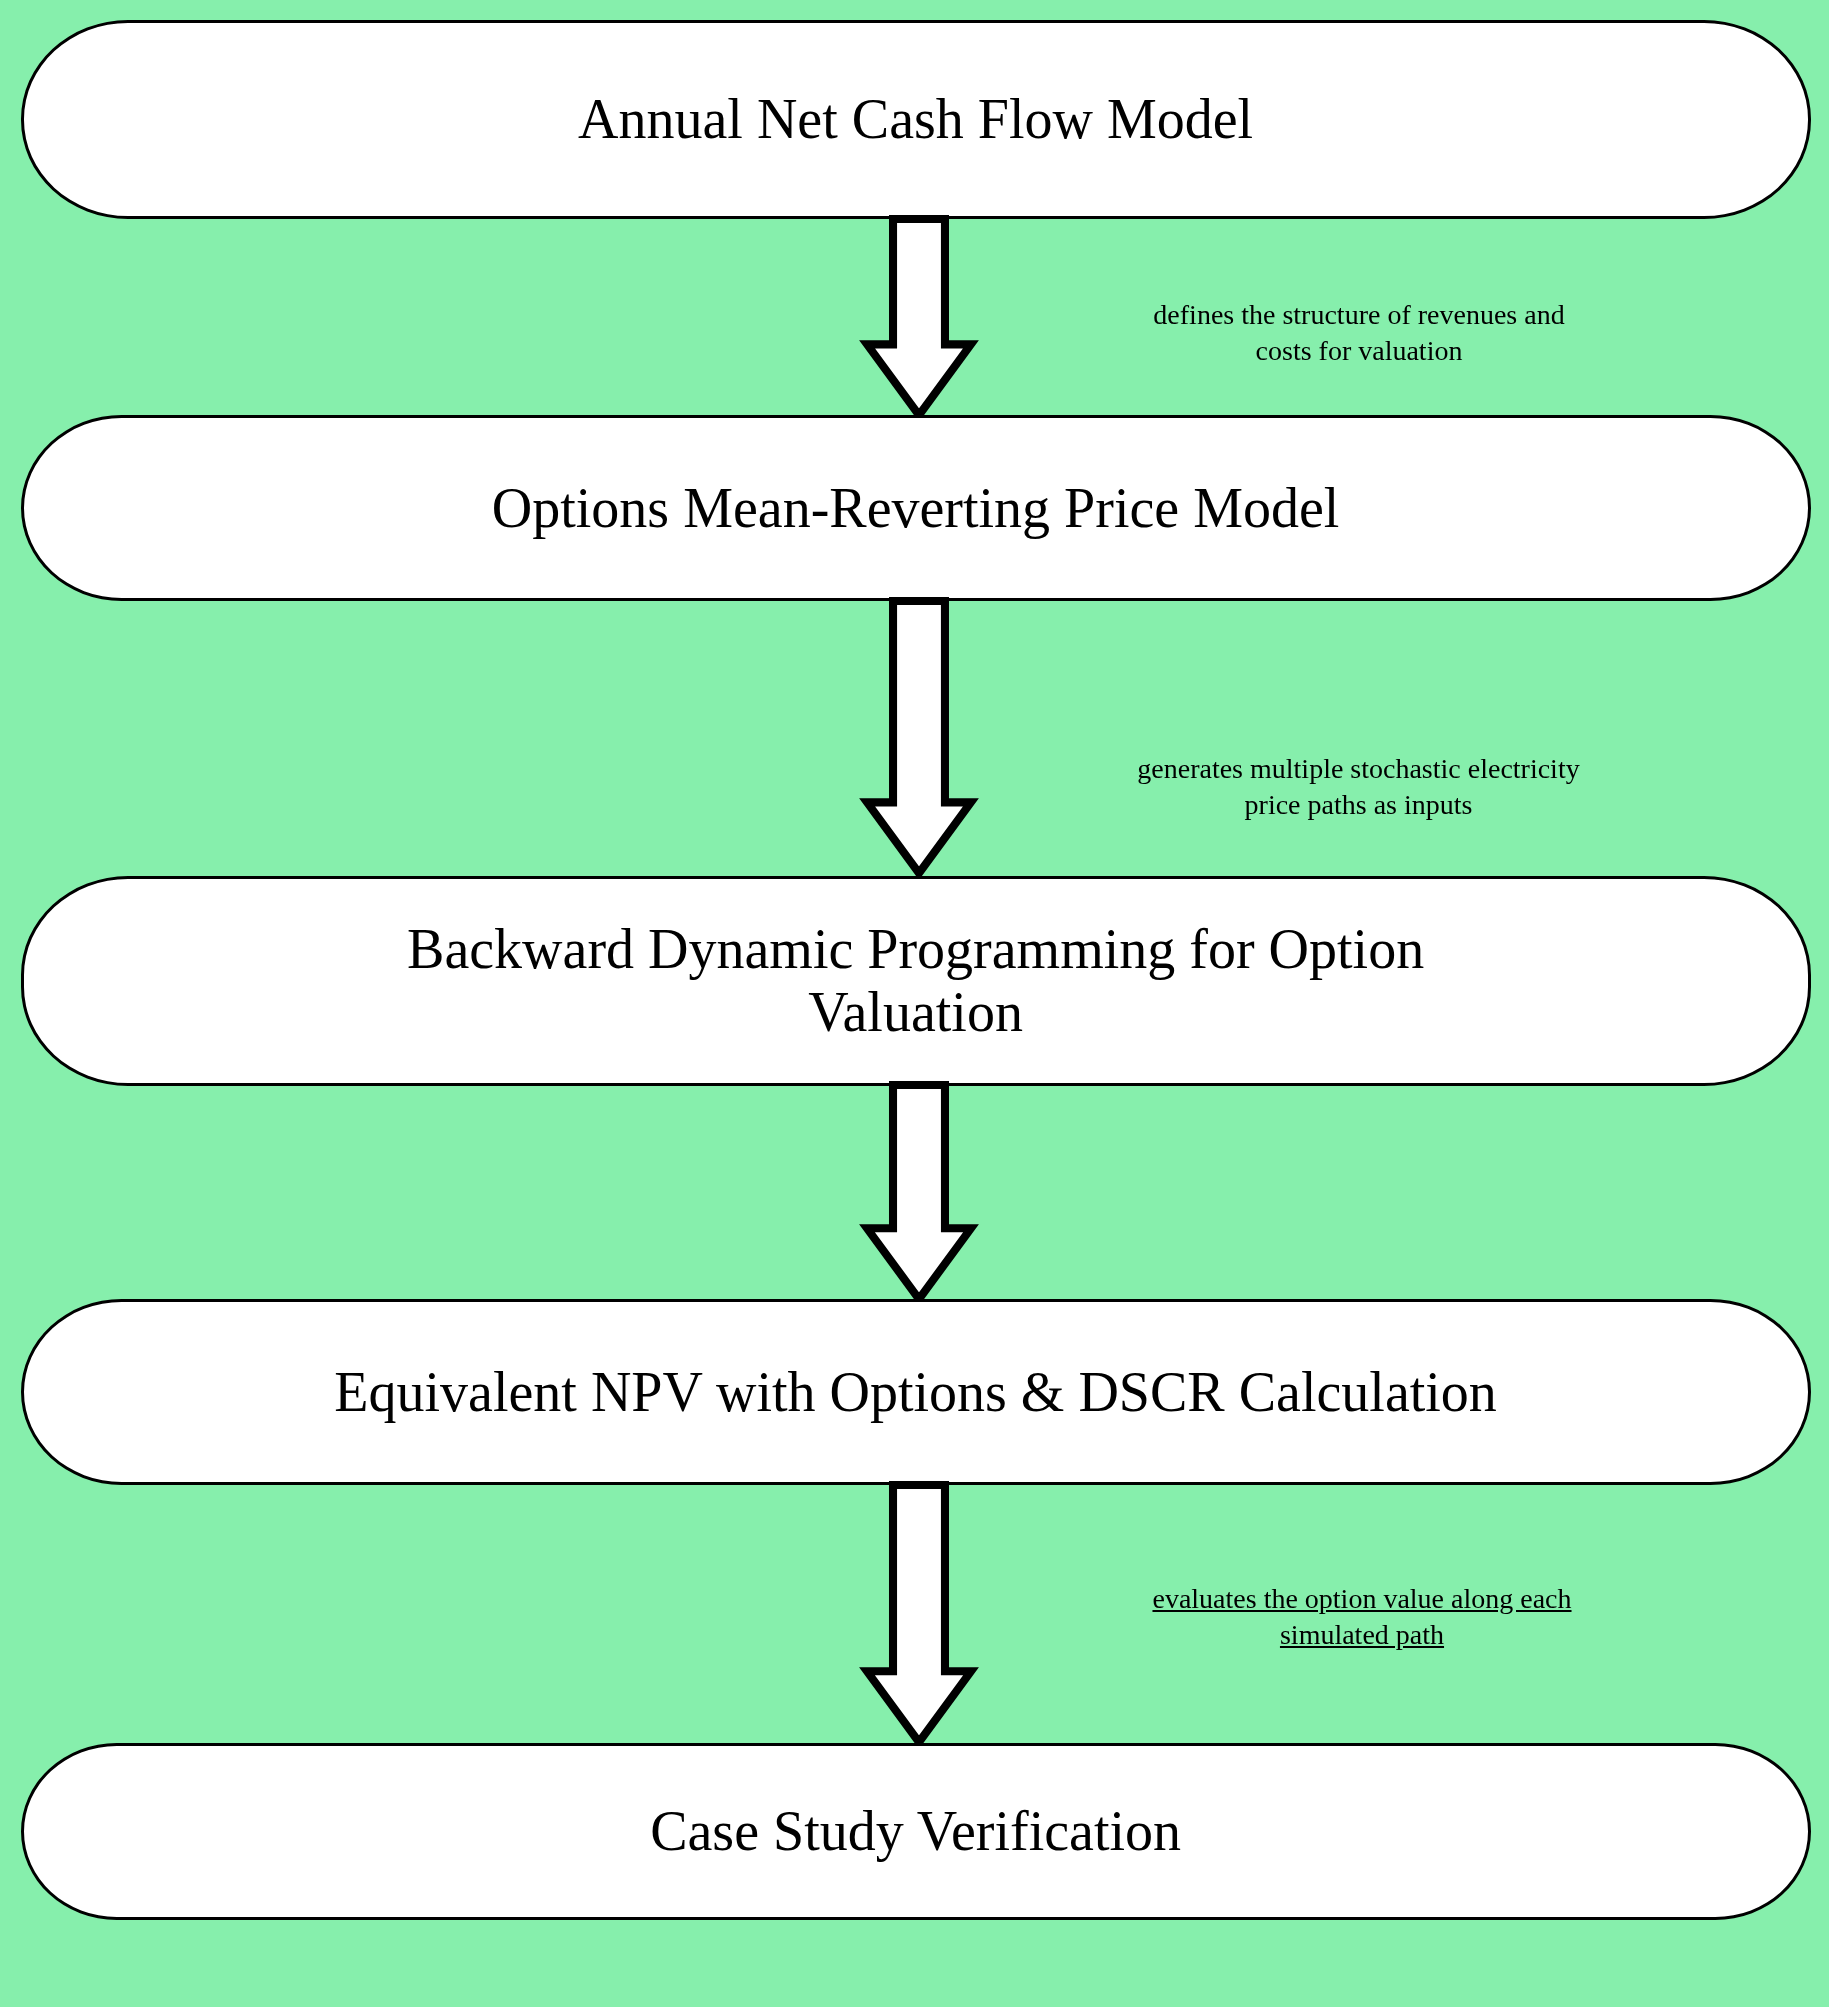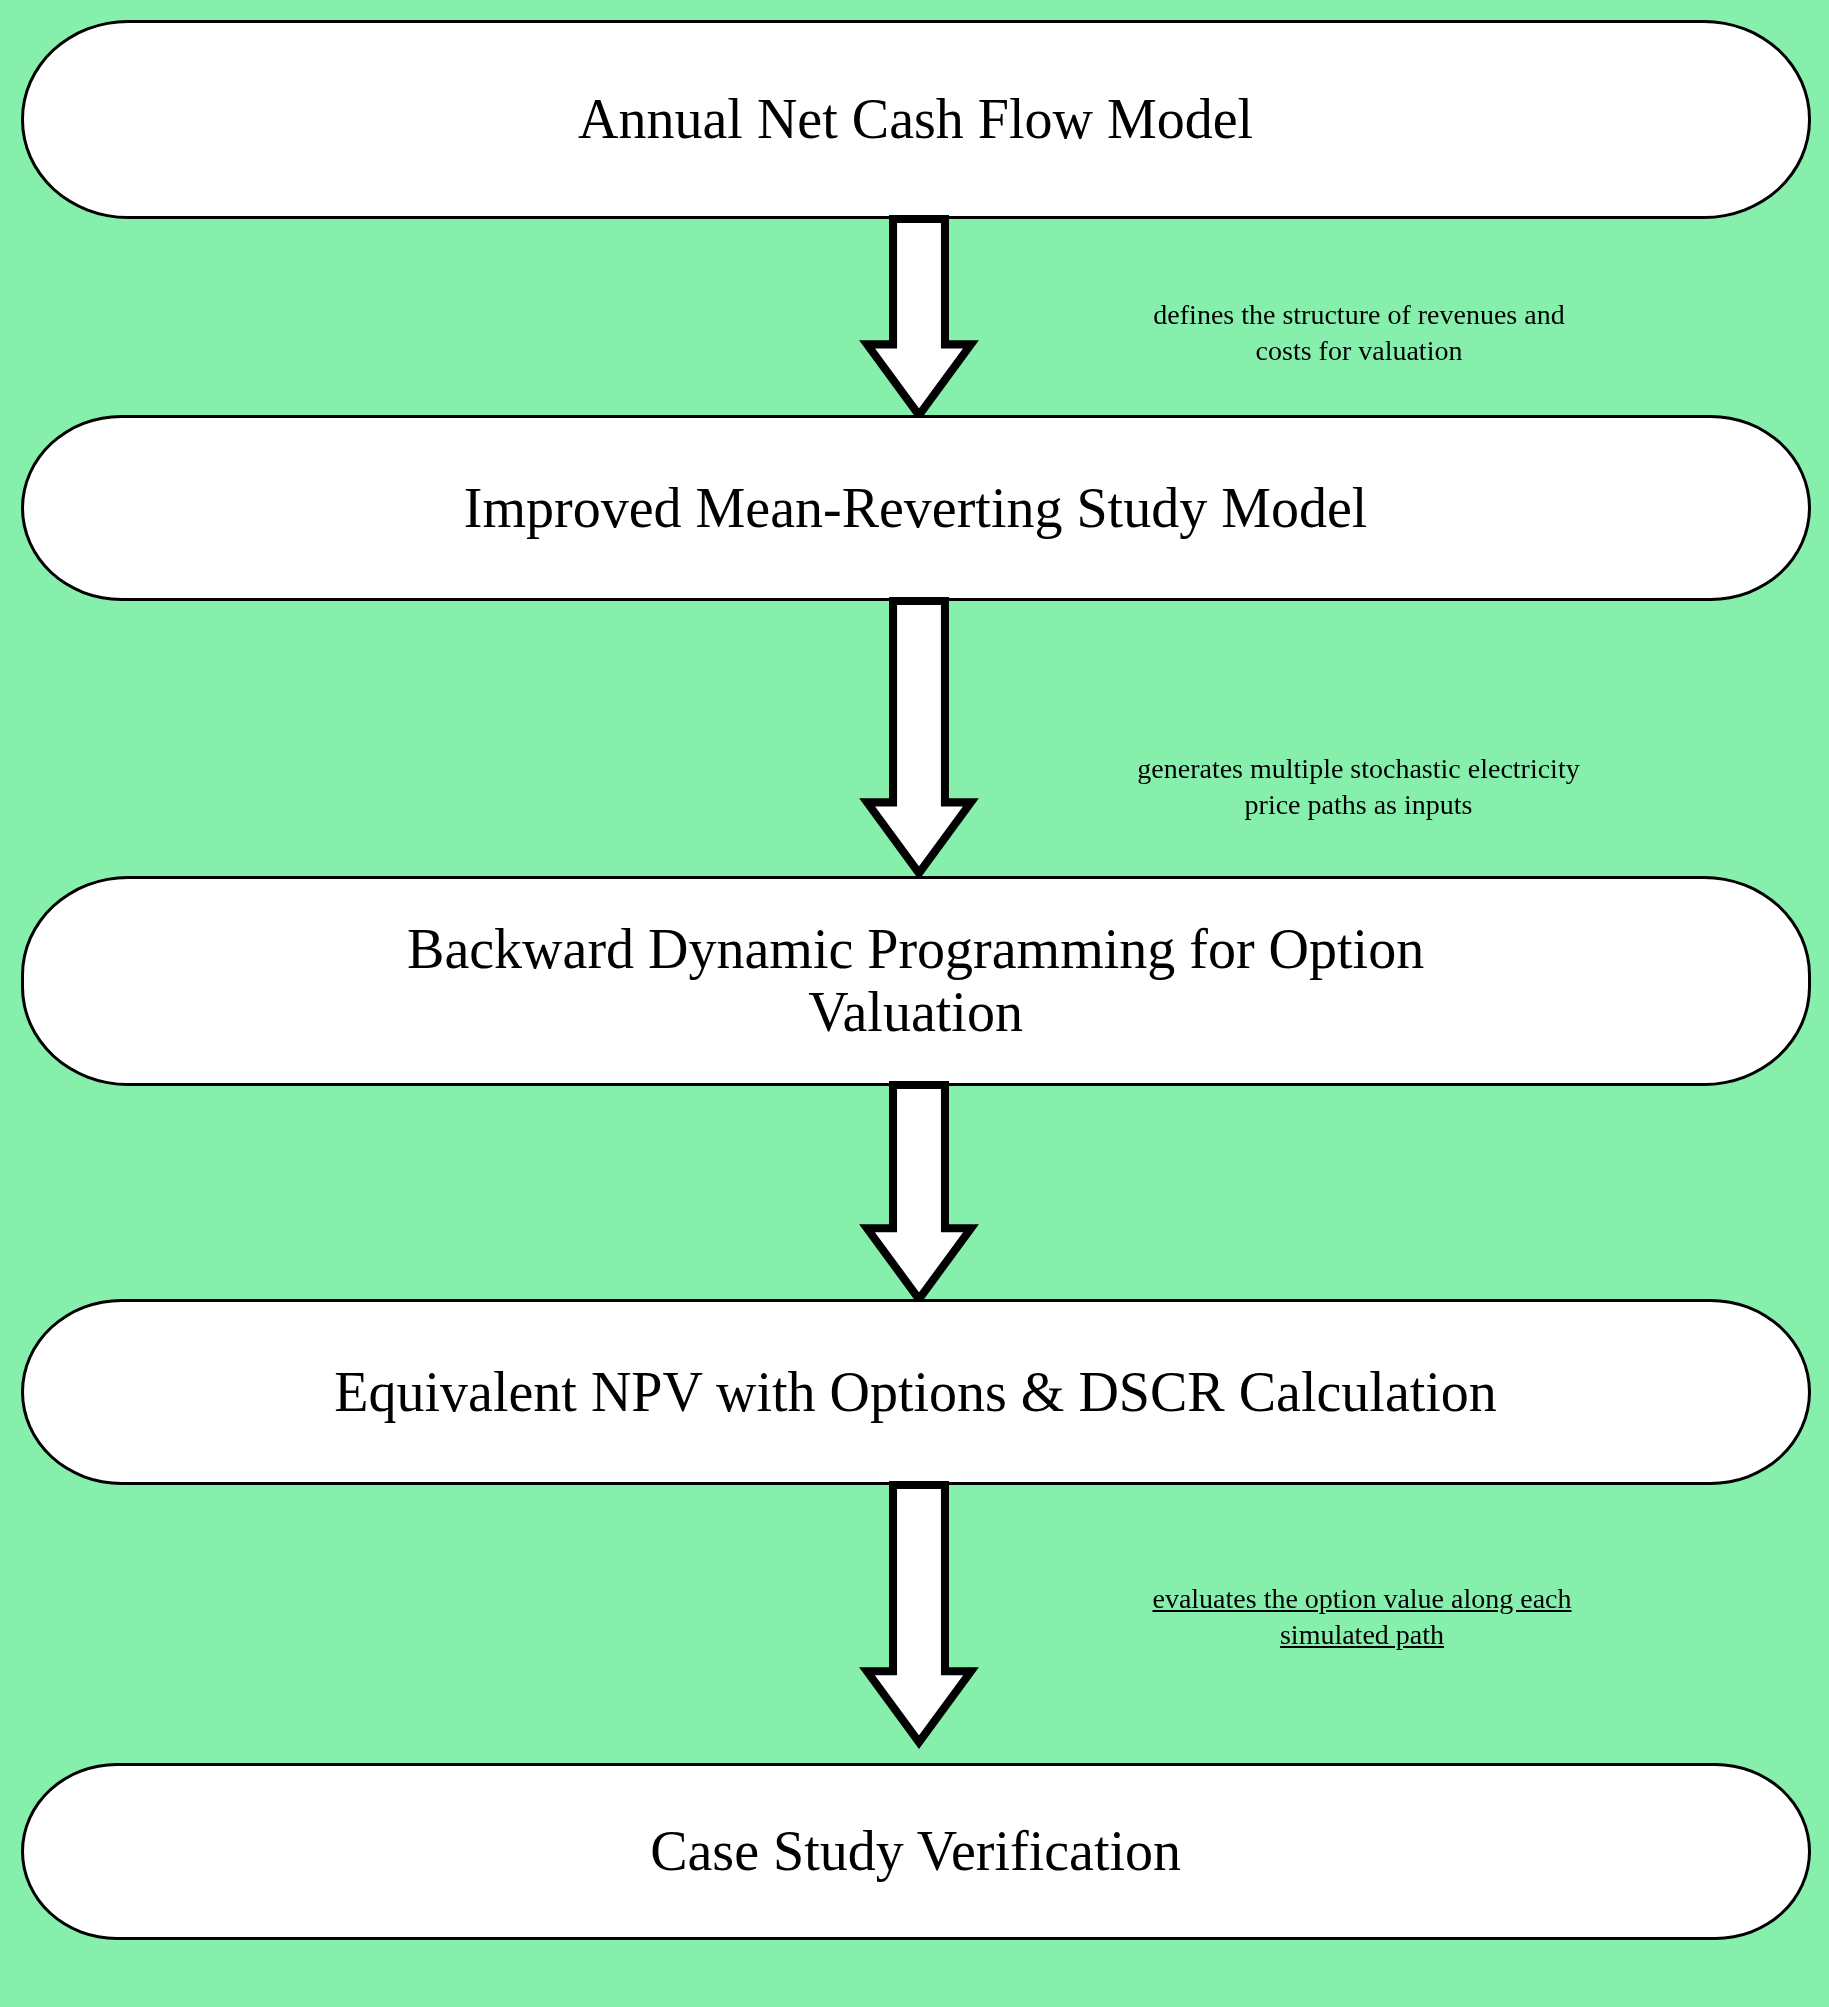--- a/index.html
+++ b/index.html
@@ -63,21 +63,21 @@
 
   <div class="edge" style="left:866px; top:219px; width:106px; height:197px;">
     <svg width="106" height="197" viewBox="0 0 118 220">
       <polygon points="30,0 88,0 88,140 117,140 59,219 1,140 30,140" fill="#ffffff" stroke="#000000" stroke-width="9" stroke-linejoin="miter"></polygon>
     </svg>
   </div>
   <div class="edge-label" style="left:1005px; top:297px; width:708px;">defines the structure of revenues and
 costs for valuation</div>
 
   <div class="node" style="left:20.6px; top:415px; width:1790px; height:186px;">
-    <span class="node-label">Improved Mean-Reverting Study Model</span>
+    <span class="node-label">Options Mean-Reverting Price Model</span>
   </div>
 
   <div class="edge" style="left:866px; top:601px; width:106px; height:273px;">
     <svg width="106" height="273" viewBox="0 0 118 305">
       <polygon points="30,0 88,0 88,225 117,225 59,304 1,225 30,225" fill="#ffffff" stroke="#000000" stroke-width="9" stroke-linejoin="miter"></polygon>
     </svg>
   </div>
   <div class="edge-label" style="left:996px; top:727px; width:725px;margin-top:24px;">generates multiple stochastic electricity
 price paths as inputs</div>
 
@@ -97,18 +97,18 @@
   </div>
 
   <div class="edge" style="left:866px; top:1485px; width:106px; height:258px;">
     <svg width="106" height="258" viewBox="0 0 118 288">
       <polygon points="30,0 88,0 88,208 117,208 59,287 1,208 30,208" fill="#ffffff" stroke="#000000" stroke-width="9" stroke-linejoin="miter"></polygon>
     </svg>
   </div>
   <div class="edge-label" style="left:1008px; top:1581px; width:708px;text-decoration:underline;">evaluates the option value along each
 simulated path</div>
 
-  <div class="node" style="left:20.6px; top:1743px; width:1790px; height:177px;margin-top:20px;">
+  <div class="node" style="left:20.6px; top:1743px; width:1790px; height:177px;">
     <span class="node-label">Case Study Verification</span>
   </div>
 
 </div>
 
 
 </body></html>

